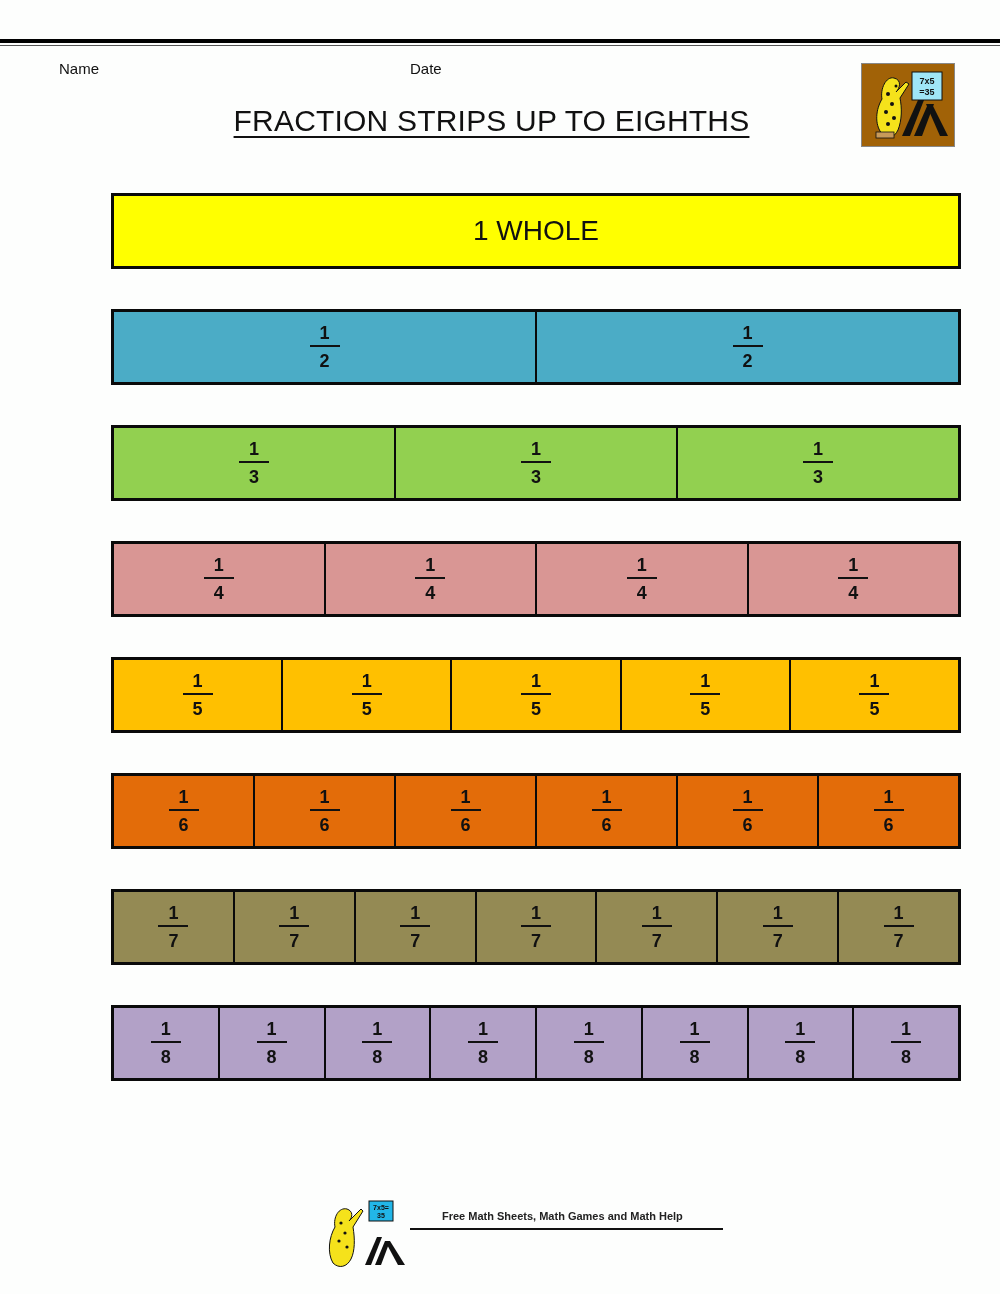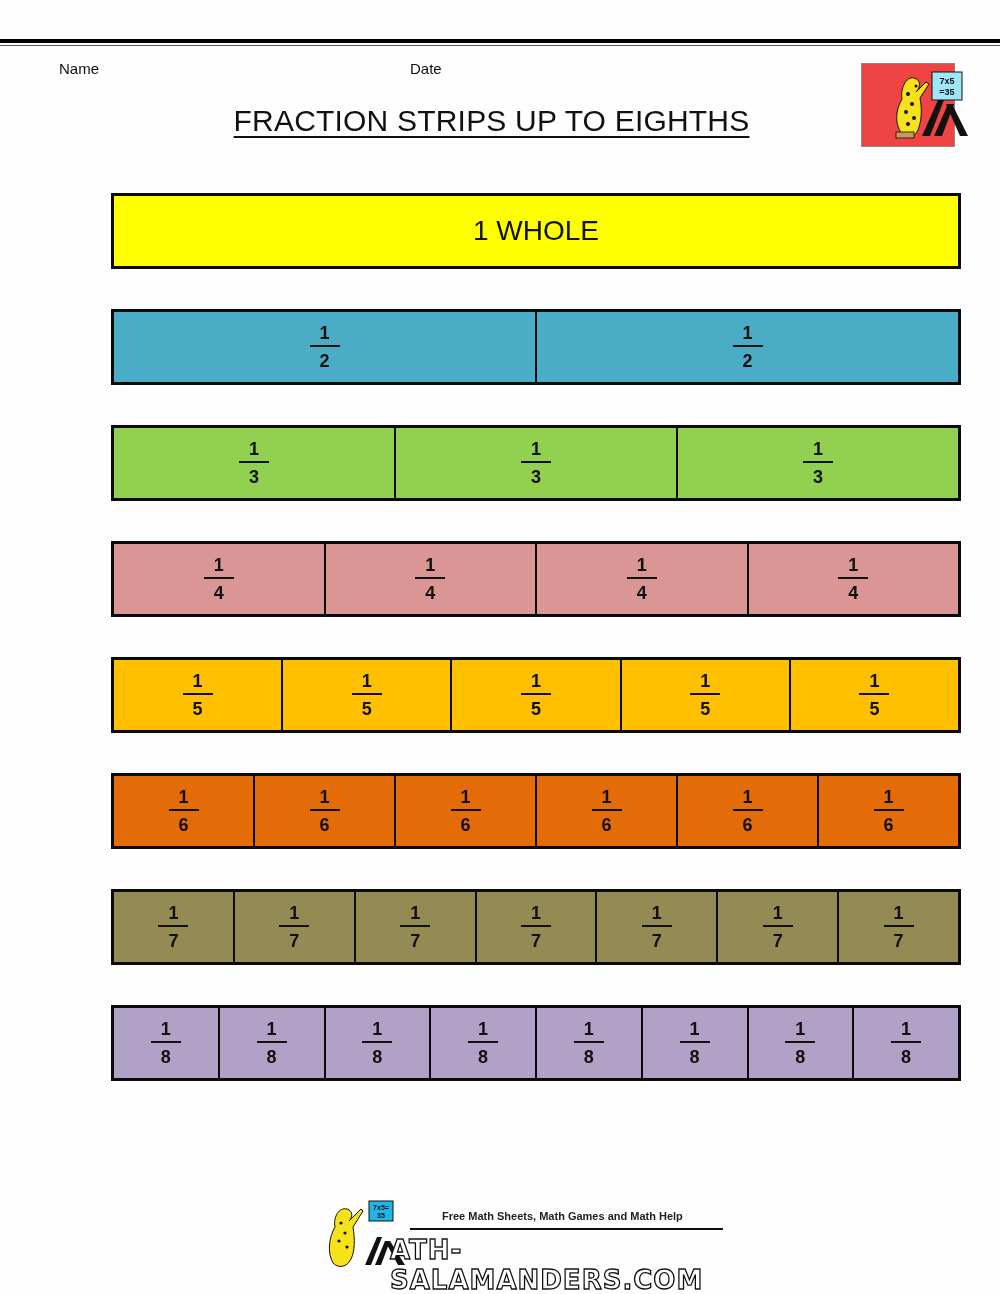--- a/index.html
+++ b/index.html
@@ -5,21 +5,21 @@
     * { box-sizing: border-box; margin: 0; padding: 0; }
     html, body { width: 1000px; height: 1294px; background: #fdfefd; overflow: hidden; }
     body { position: relative; font-family: "Liberation Sans", "DejaVu Sans", sans-serif; color: #111; }
     .top-rule-thick { position: absolute; left: 0; top: 39px; width: 1000px; height: 4px; background: #000; }
     .top-rule-thin { position: absolute; left: 0; top: 45px; width: 1000px; height: 1px; background: #555; }
     .label { position: absolute; top: 60px; font-size: 15px; color: #111; }
     .name-label { left: 59px; }
     .date-label { left: 410px; }
     .title { position: absolute; top: 104px; left: 0; width: 976px; text-align: center; padding-left: 7px; }
     .title span { font-size: 30px; text-decoration: underline; text-underline-offset: 5px; text-decoration-thickness: 2px; letter-spacing: 0.2px; }
-    .logo-box { position: absolute; left: 861px; top: 63px; width: 94px; height: 84px; border: 1px solid #888; background: #ef4444; padding-left: 20px; }
+    .logo-box { position: absolute; left: 861px; top: 63px; width: 94px; height: 84px; border: 1px solid #888; background: #a16207; }
     .strip { position: absolute; left: 80px; width: 850px; height: 76px; border: 3px solid #0a0a0a; display: flex; margin-left: 31px; }
     .cell { flex: 1; height: 100%; display: flex; align-items: center; justify-content: center; border-left: 2px solid #0a0a0a; }
     .cell:first-child { border-left: none; }
     .whole-label { font-size: 28px; color: #111; }
     .frac { display: flex; flex-direction: column; align-items: center; font-weight: bold; font-size: 18px; line-height: 1; color: #111; }
     .frac .num { padding-bottom: 3px; }
     .frac .bar { width: 30px; height: 2px; background: #111; }
     .frac .den { padding-top: 5px; }
     .footer { position: absolute; left: 325px; top: 1197px; width: 390px; height: 72px; }
     .footer-tag { position: absolute; left: 95px; top: 13px; font-size: 11px; font-weight: bold; color: #222; padding-left: 22px; }
@@ -342,14 +342,13 @@
     <circle cx="16" cy="26" r="1.6" fill="#111"></circle>
       <circle cx="20" cy="36" r="1.6" fill="#111"></circle>
     <circle cx="14" cy="44" r="1.6" fill="#111"></circle>
       <circle cx="22" cy="50" r="1.6" fill="#111"></circle>
     <polygon points="40,68 52,40 57,40 46,68" fill="#111"></polygon>
     <polygon points="50,68 60,44 65,44 56,68" fill="#111"></polygon>
     <polygon points="60,44 65,44 80,68 73,68" fill="#111"></polygon>
   </svg>
   <div class="footer-tag">Free Math Sheets, Math Games and Math Help</div>
   <div class="footer-rule"></div>
-  <div class="footer-site">ATH-SALAMANDERS.COM</div>
 </div>
 
 </body></html>

